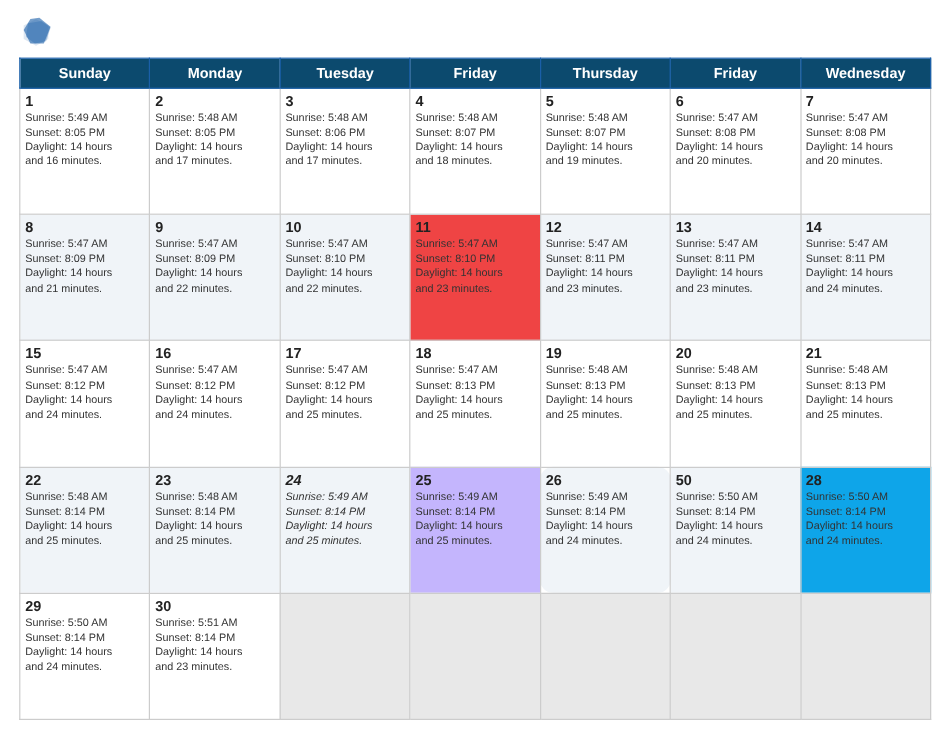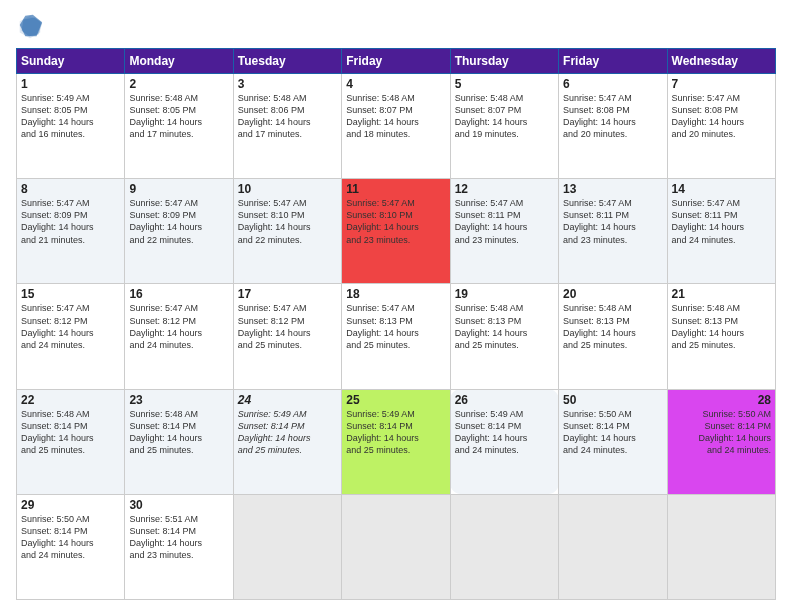--- a/index.html
+++ b/index.html
@@ -54,26 +54,26 @@
       color: #555;
     }
     .calendar {
       flex: 1;
       border: 1px solid #ccc;
       border-collapse: collapse;
       width: 100%;
       table-layout: fixed;
     }
     .calendar th {
-      background-color: #4c1d95;
+      background-color: #0c4a6e;
       color: #fff;
       font-size: 12px;
       font-weight: bold;
       padding: 5px 4px;
-      text-align: left;
+      text-align: center;
       border: 1px solid #1a5fa8;
     }
     .calendar td {
       border: 1px solid #ccc;
       vertical-align: top;
       padding: 3px 4px;
       font-size: 9.5px;
       color: #333;
       background: #fff;
     }
@@ -299,42 +299,42 @@
 Daylight: 14 hours
 and 25 minutes.</div>
           </td>
           <td style="background: rgb(240, 244, 248); font-style: italic;">
             <span class="day-number">24</span>
             <div class="cell-text" style="white-space: pre-line;">Sunrise: 5:49 AM
 Sunset: 8:14 PM
 Daylight: 14 hours
 and 25 minutes.</div>
           </td>
-          <td style="background: #bef264;">
+          <td style="background: #c4b5fd;">
             <span class="day-number">25</span>
             <div class="cell-text" style="white-space: pre-line;">Sunrise: 5:49 AM
 Sunset: 8:14 PM
 Daylight: 14 hours
 and 25 minutes.</div>
           </td>
           <td style="background: rgb(240, 244, 248); border-radius: 11px;">
             <span class="day-number">26</span>
             <div class="cell-text" style="white-space: pre-line;">Sunrise: 5:49 AM
 Sunset: 8:14 PM
 Daylight: 14 hours
 and 24 minutes.</div>
           </td>
           <td style="background: rgb(240, 244, 248);">
             <span class="day-number">50</span>
             <div class="cell-text" style="white-space: pre-line;">Sunrise: 5:50 AM
 Sunset: 8:14 PM
 Daylight: 14 hours
 and 24 minutes.</div>
           </td>
-          <td style="background: #d946ef; text-align: right;">
+          <td style="background: #0ea5e9;">
             <span class="day-number">28</span>
             <div class="cell-text" style="white-space: pre-line;">Sunrise: 5:50 AM
 Sunset: 8:14 PM
 Daylight: 14 hours
 and 24 minutes.</div>
           </td>
         </tr>
         <tr>
           <td>
             <span class="day-number">29</span>

